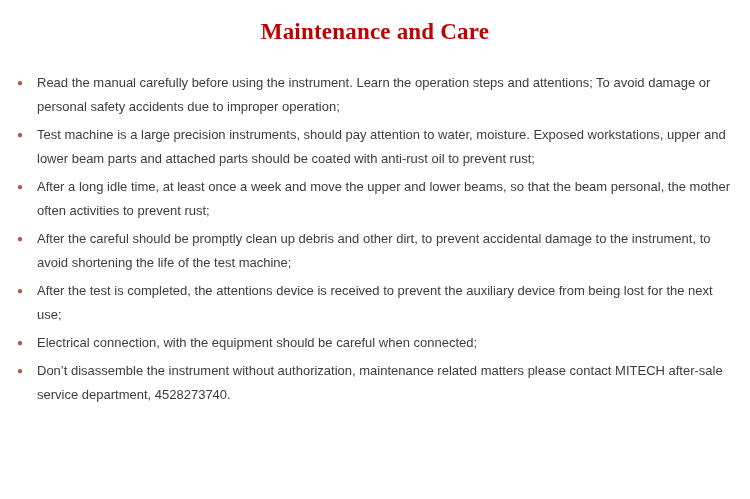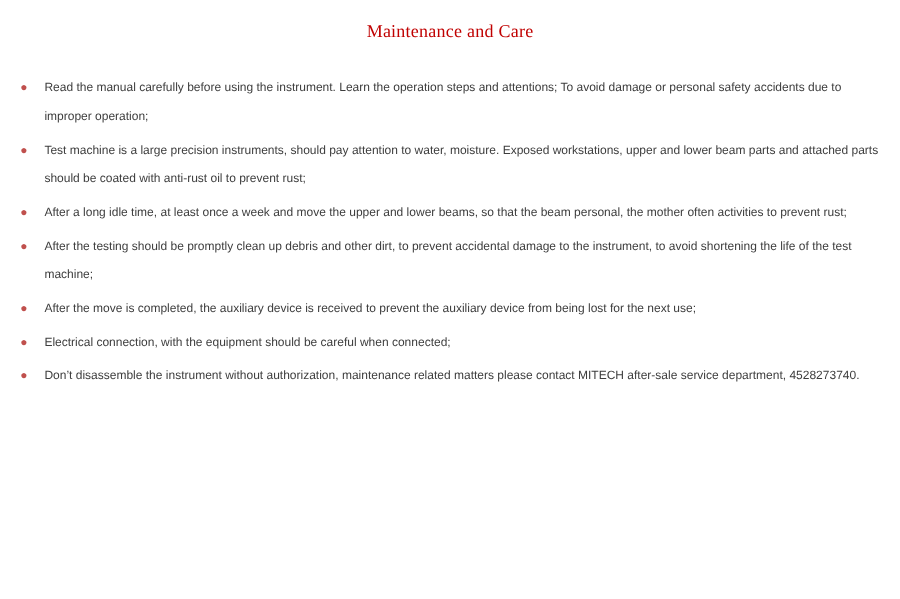--- a/index.html
+++ b/index.html
@@ -16,22 +16,22 @@
   .page {
     width: 750px;
     height: 499px;
     box-sizing: border-box;
     padding: 0;
     position: relative;
   }
   .doc-title {
     text-align: center;
     font-family: "Liberation Serif", serif;
-    font-weight: normal;
-    font-size: 15px;
+    font-weight: bold;
+    font-size: 23px;
     color: #c00000;
     margin: 19px 0 0 0;
     letter-spacing: 0.2px;
   }
   .bullet-list {
     list-style: none;
     margin: 26px 0 0 0;
     padding: 0;
   }
   .bullet-item {
@@ -45,21 +45,21 @@
     width: 37px;
     text-align: right;
     color: #c0504d;
     font-size: 10px;
     line-height: 24px;
     padding-right: 14px;
     box-sizing: border-box;
   }
   .bullet-text {
     flex: 1 1 auto;
-    font-size: 10px;
+    font-size: 13px;
     line-height: 24px;
     color: #3d3d3d;
     padding-right: 12px;
     text-align: left;
   }
 </style>
 </head>
 <body>
 
 <div class="page">
@@ -78,26 +78,26 @@
       <span class="bullet-text">Test machine is a large precision instruments, should pay attention to water, moisture. Exposed workstations, upper and lower beam parts and attached parts should be coated with anti-rust oil to prevent rust;</span>
     </li>
 
     <li class="bullet-item">
       <span class="bullet-marker">●</span>
       <span class="bullet-text">After a long idle time, at least once a week and move the upper and lower beams, so that the beam personal, the mother often activities to prevent rust;</span>
     </li>
 
     <li class="bullet-item">
       <span class="bullet-marker">●</span>
-      <span class="bullet-text">After the testing should be promptly clean up debris and other dirt, to prevent accidental damage to the instrument, to avoid shortening the life of the test machine;</span>
+      <span class="bullet-text">After the careful should be promptly clean up debris and other dirt, to prevent accidental damage to the instrument, to avoid shortening the life of the test machine;</span>
     </li>
 
     <li class="bullet-item">
       <span class="bullet-marker">●</span>
-      <span class="bullet-text">After the move is completed, the auxiliary device is received to prevent the auxiliary device from being lost for the next use;</span>
+      <span class="bullet-text">After the test is completed, the attentions device is received to prevent the auxiliary device from being lost for the next use;</span>
     </li>
 
     <li class="bullet-item">
       <span class="bullet-marker">●</span>
       <span class="bullet-text">Electrical connection, with the equipment should be careful when connected;</span>
     </li>
 
     <li class="bullet-item">
       <span class="bullet-marker">●</span>
       <span class="bullet-text">Don’t disassemble the instrument without authorization, maintenance related matters please contact MITECH after-sale service department, 4528273740.</span>

